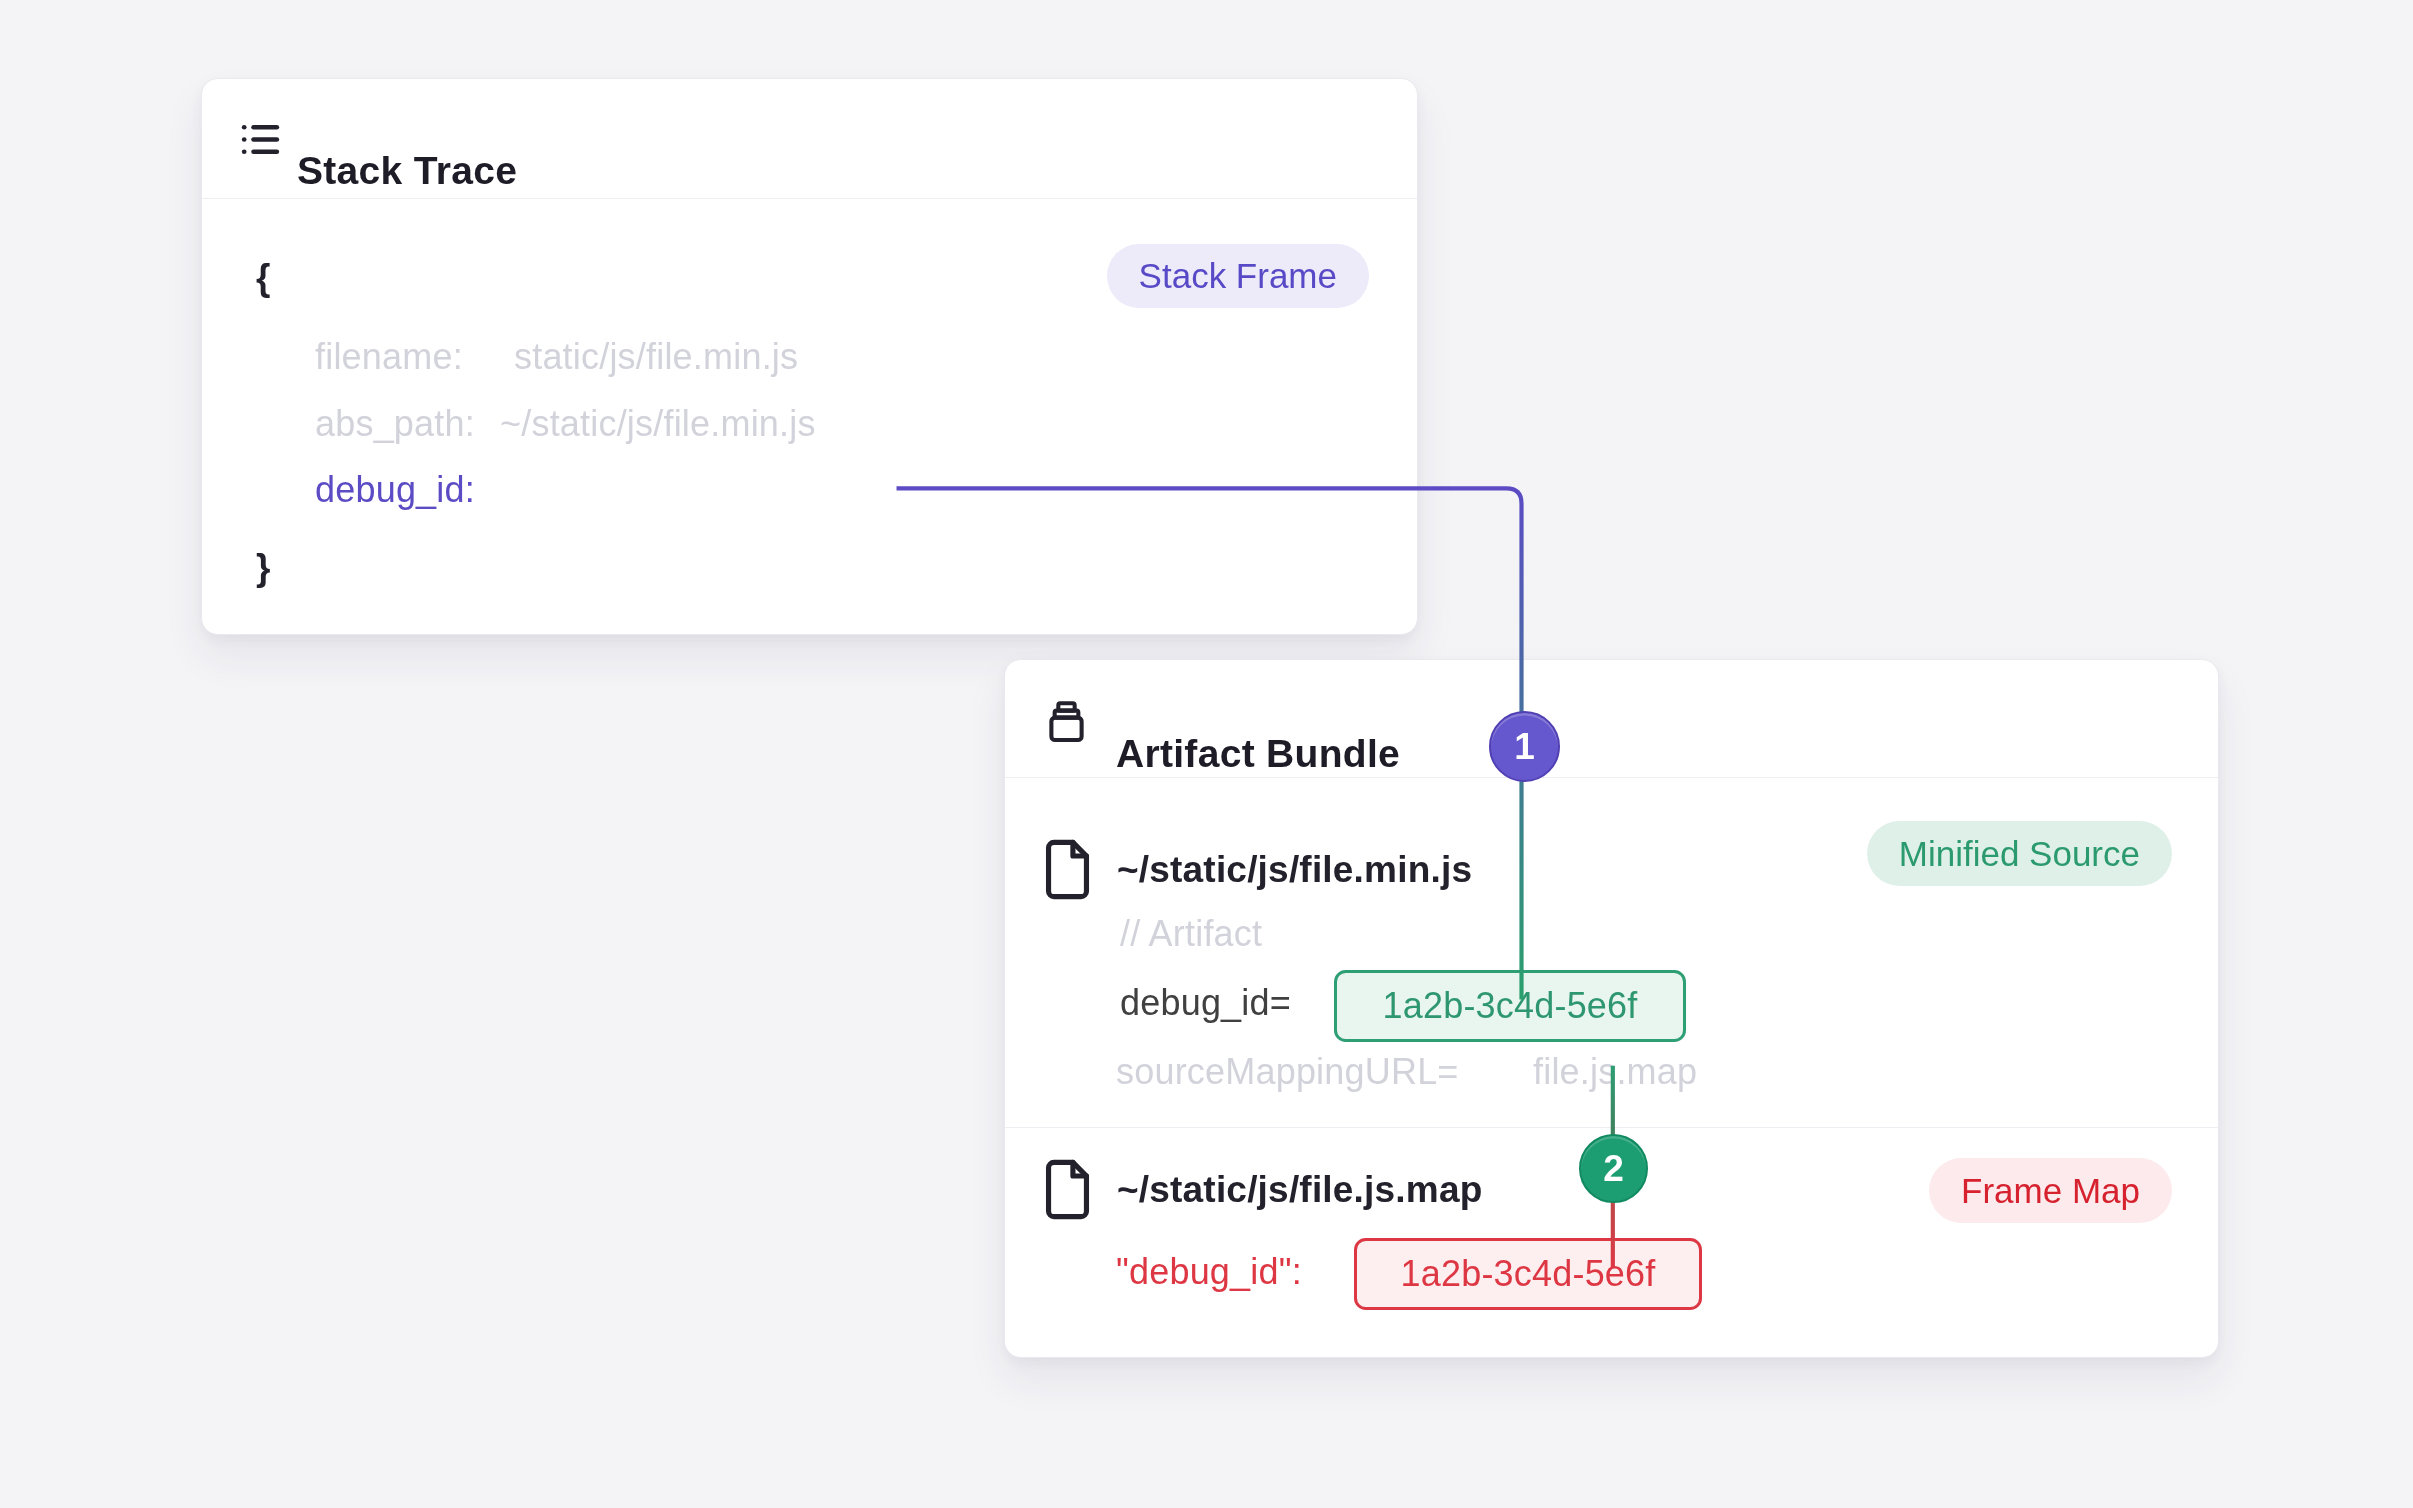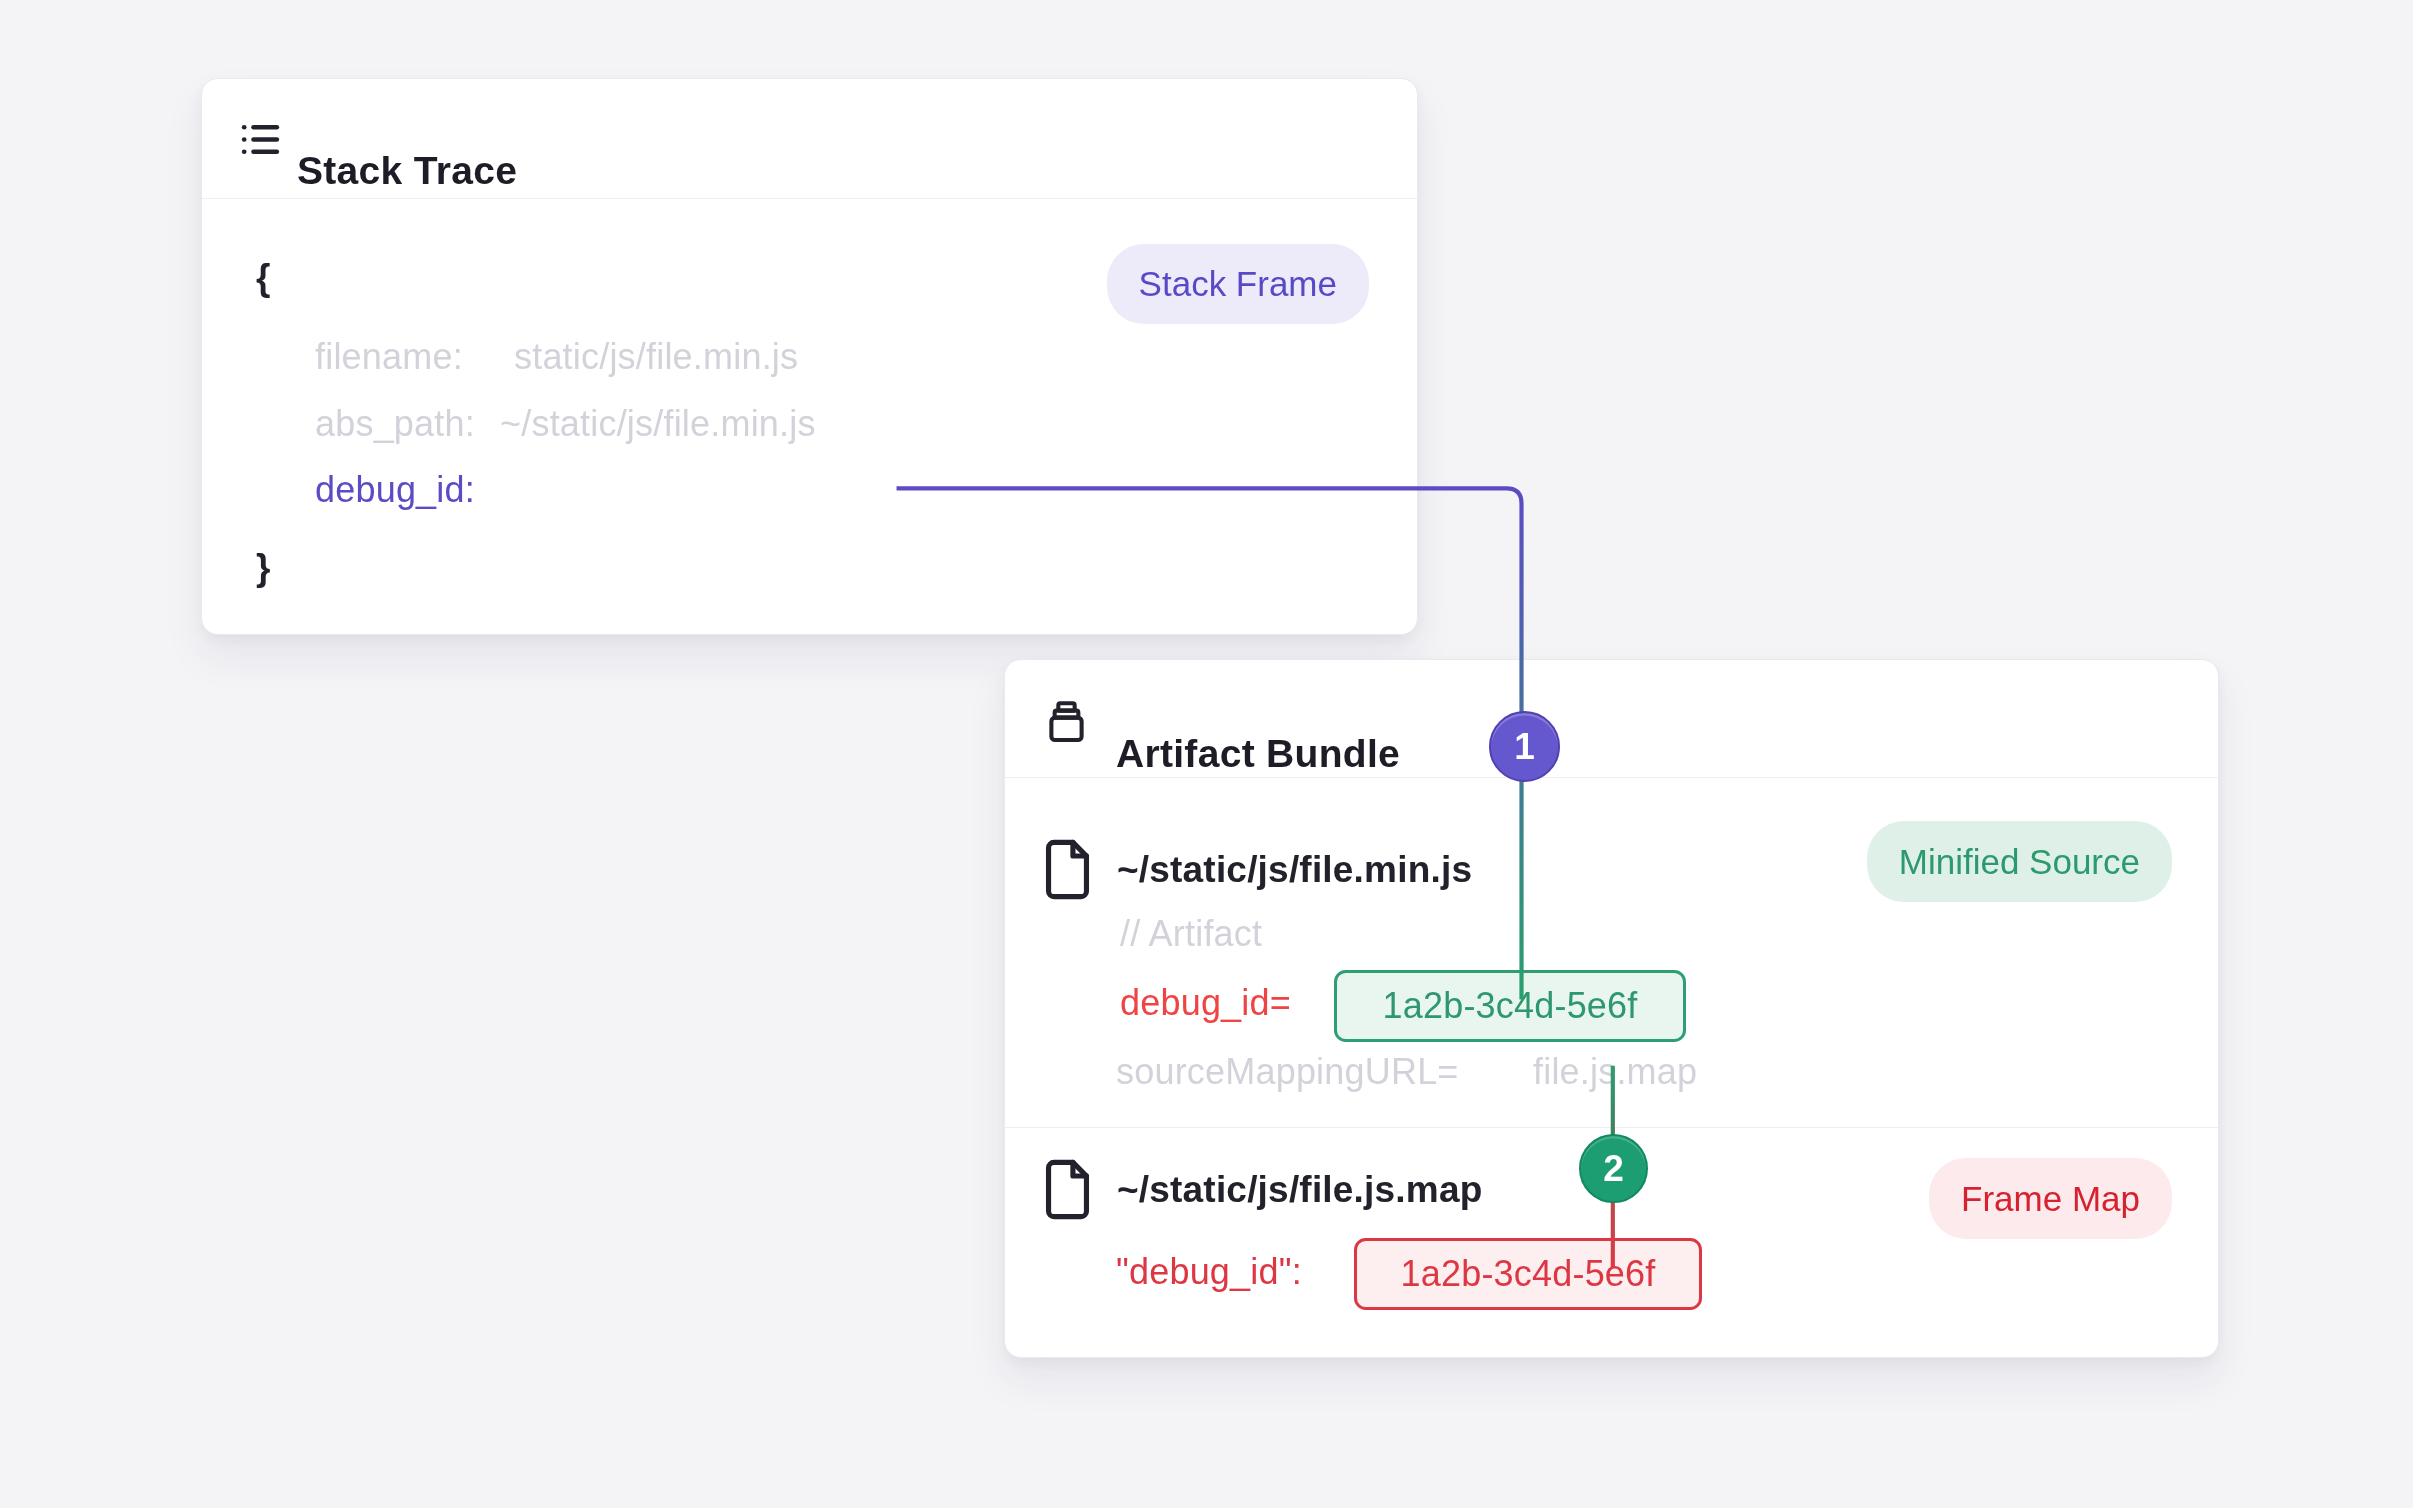--- a/index.html
+++ b/index.html
@@ -25,21 +25,21 @@
   }
   .card-stack .card-title{left:95px;top:60px}
   .card-bundle .card-title{left:111px;top:62px}
   .hicon{position:absolute}
   .code{
     position:absolute;font-size:36px;transform:translateY(-50%);
     white-space:pre;letter-spacing:0.2px;
   }
   .muted{color:#d2d2db}
   .purple{color:#5b4bc4}
-  .green{color:#ef4444}
+  .green{color:#404040}
   .red{color:#de3744}
   .ink{color:#23222c;font-weight:600}
   .brace{color:#23222c;font-weight:600;font-size:37px}
   .chip{
     position:absolute;display:flex;align-items:center;justify-content:center;
     font-size:36px;letter-spacing:0.2px;white-space:pre;
   }
   .purple-chip{
     left:317px;top:377px;width:379px;height:67px;border-radius:13.4px;
     background:#f6f5fd;border:3.4px solid #5b4bc4;color:#5b4bc4;
@@ -48,21 +48,21 @@
   .green-chip{
     left:329px;top:310px;width:346px;height:66px;border-radius:11.7px;
     background:#e9f6f0;border:3.4px solid #2e9e74;color:#2e9770;
   }
   .red-chip{
     left:349px;top:578px;width:342px;height:66px;border-radius:11.7px;
     background:#fdeeef;border:3.4px solid #de3744;color:#de3744;
   }
   .pill{
     position:absolute;display:flex;align-items:center;justify-content:center;
-    border-radius:37px;font-size:35px;padding:8px 32px;white-space:pre;
+    border-radius:37px;font-size:35px;padding:0 32px;white-space:pre;
   }
   .pill-stack{right:48px;top:165px;height:64px;background:#edeafa;color:#5849c6}
   .pill-min{right:46px;top:161px;height:65px;background:#dff0e9;color:#2b9a6e}
   .pill-map{right:46px;top:498px;height:65px;background:#fdeaec;color:#d6222f}
   .wires{position:absolute;left:0;top:0;z-index:4;pointer-events:none}
   .marker{
     position:absolute;z-index:5;border-radius:50%;
     display:flex;align-items:center;justify-content:center;
     color:#ffffff;font-size:37px;font-weight:700;
   }

